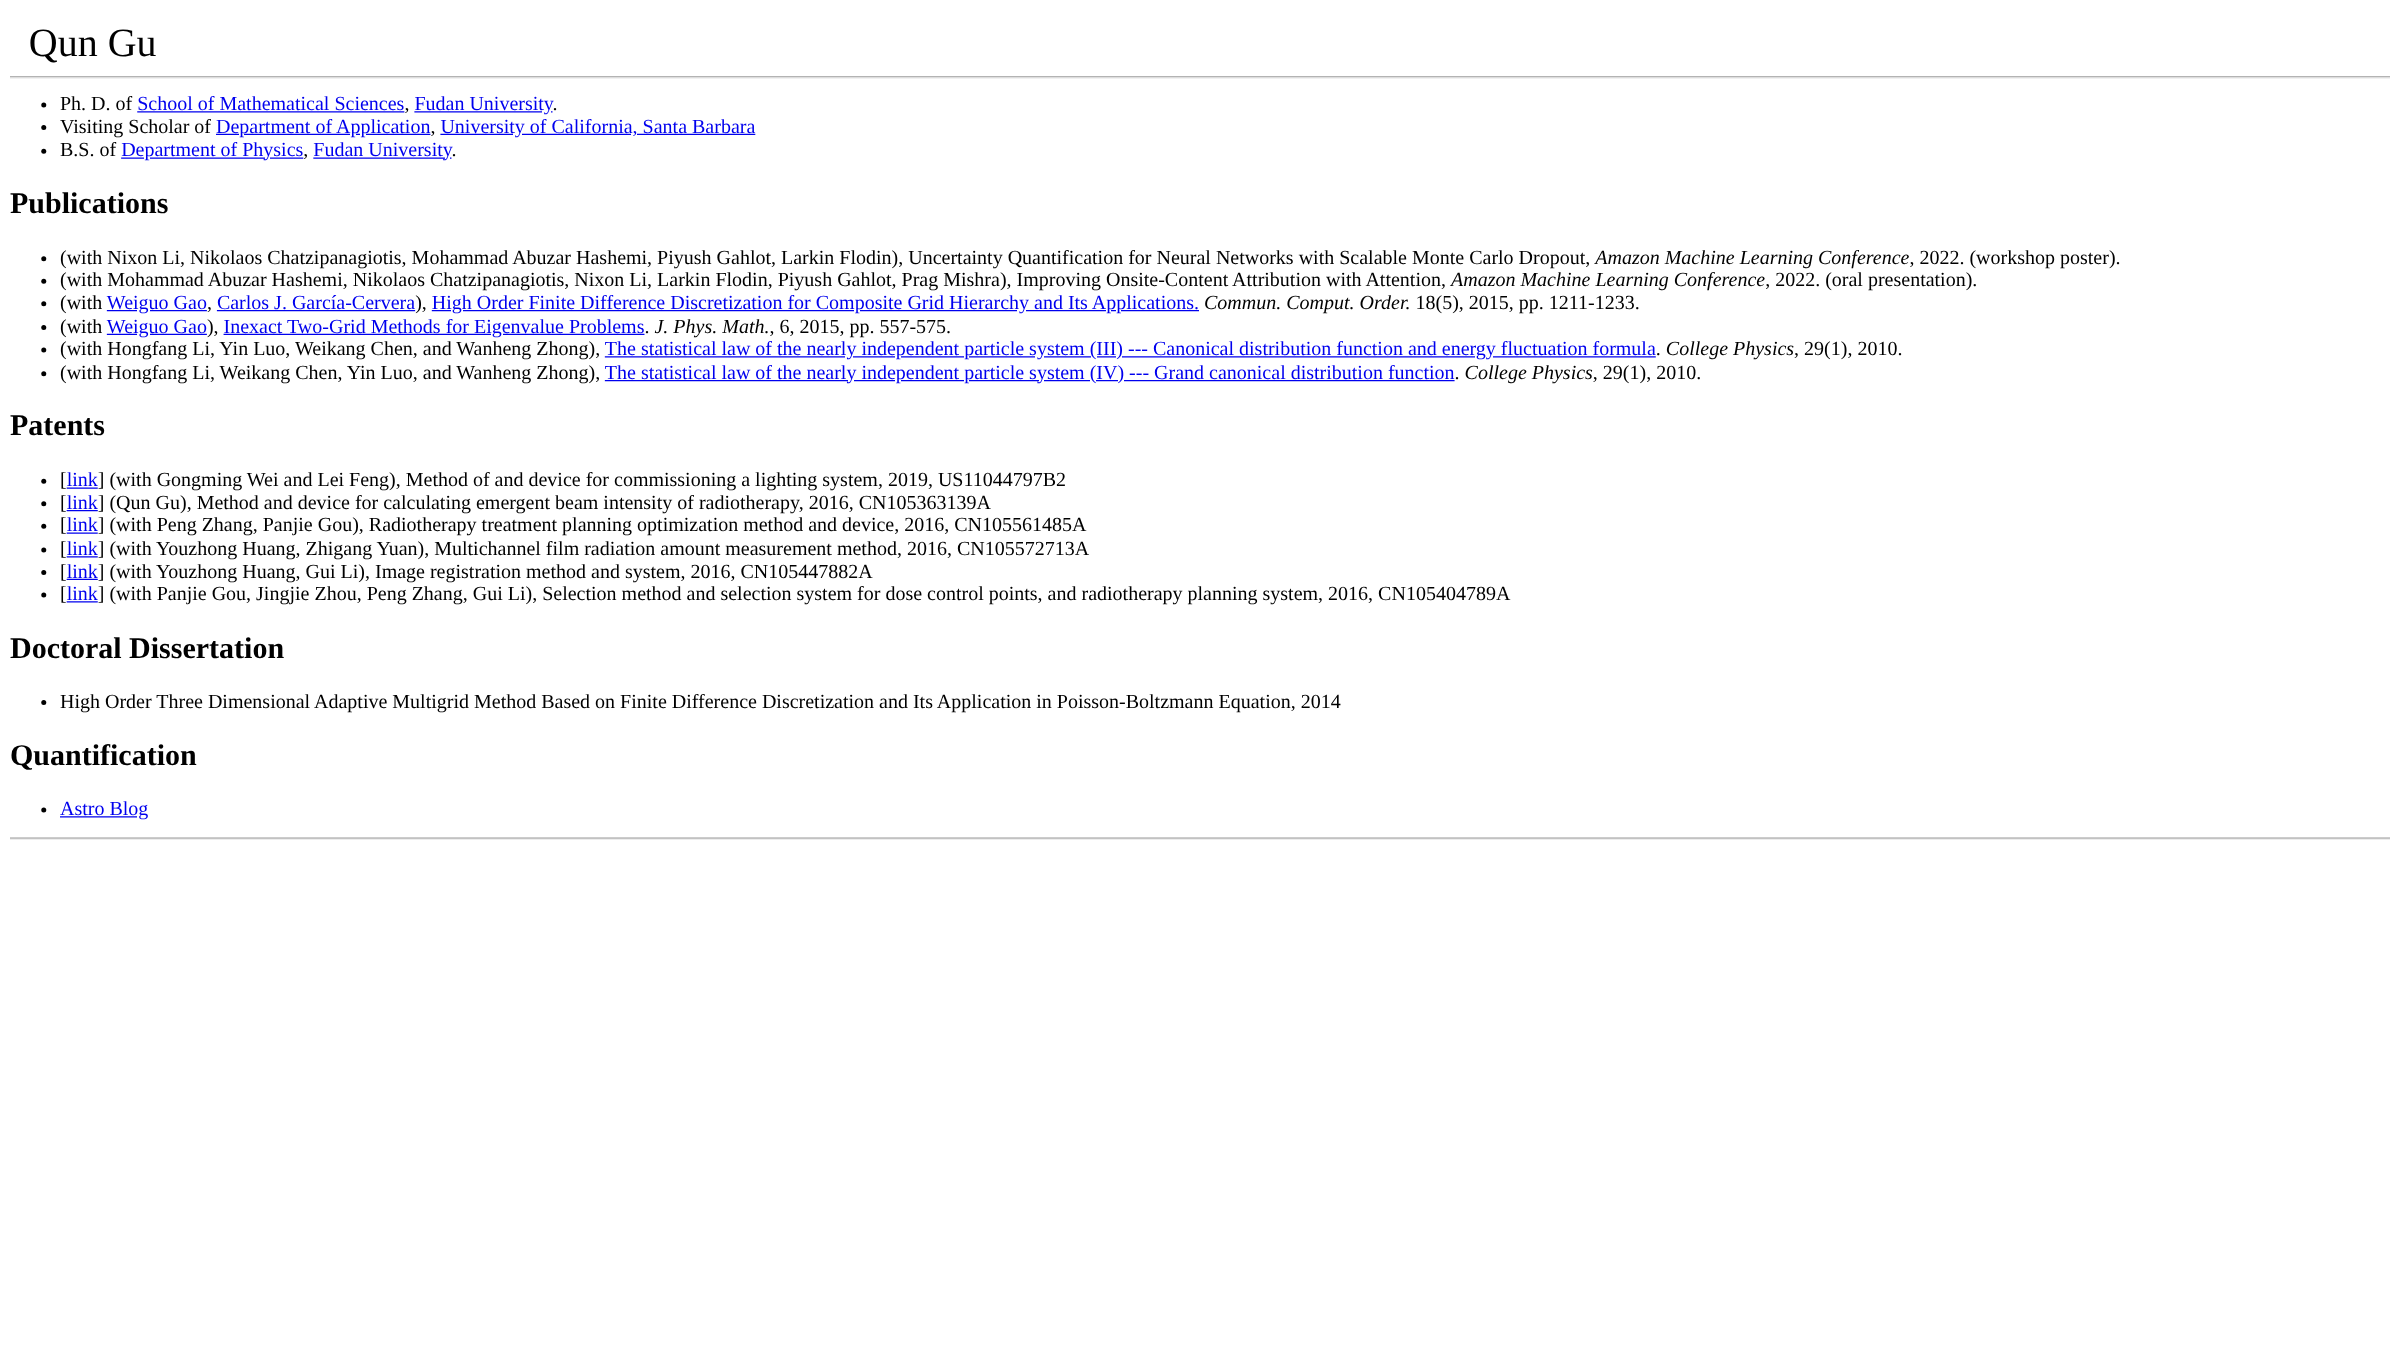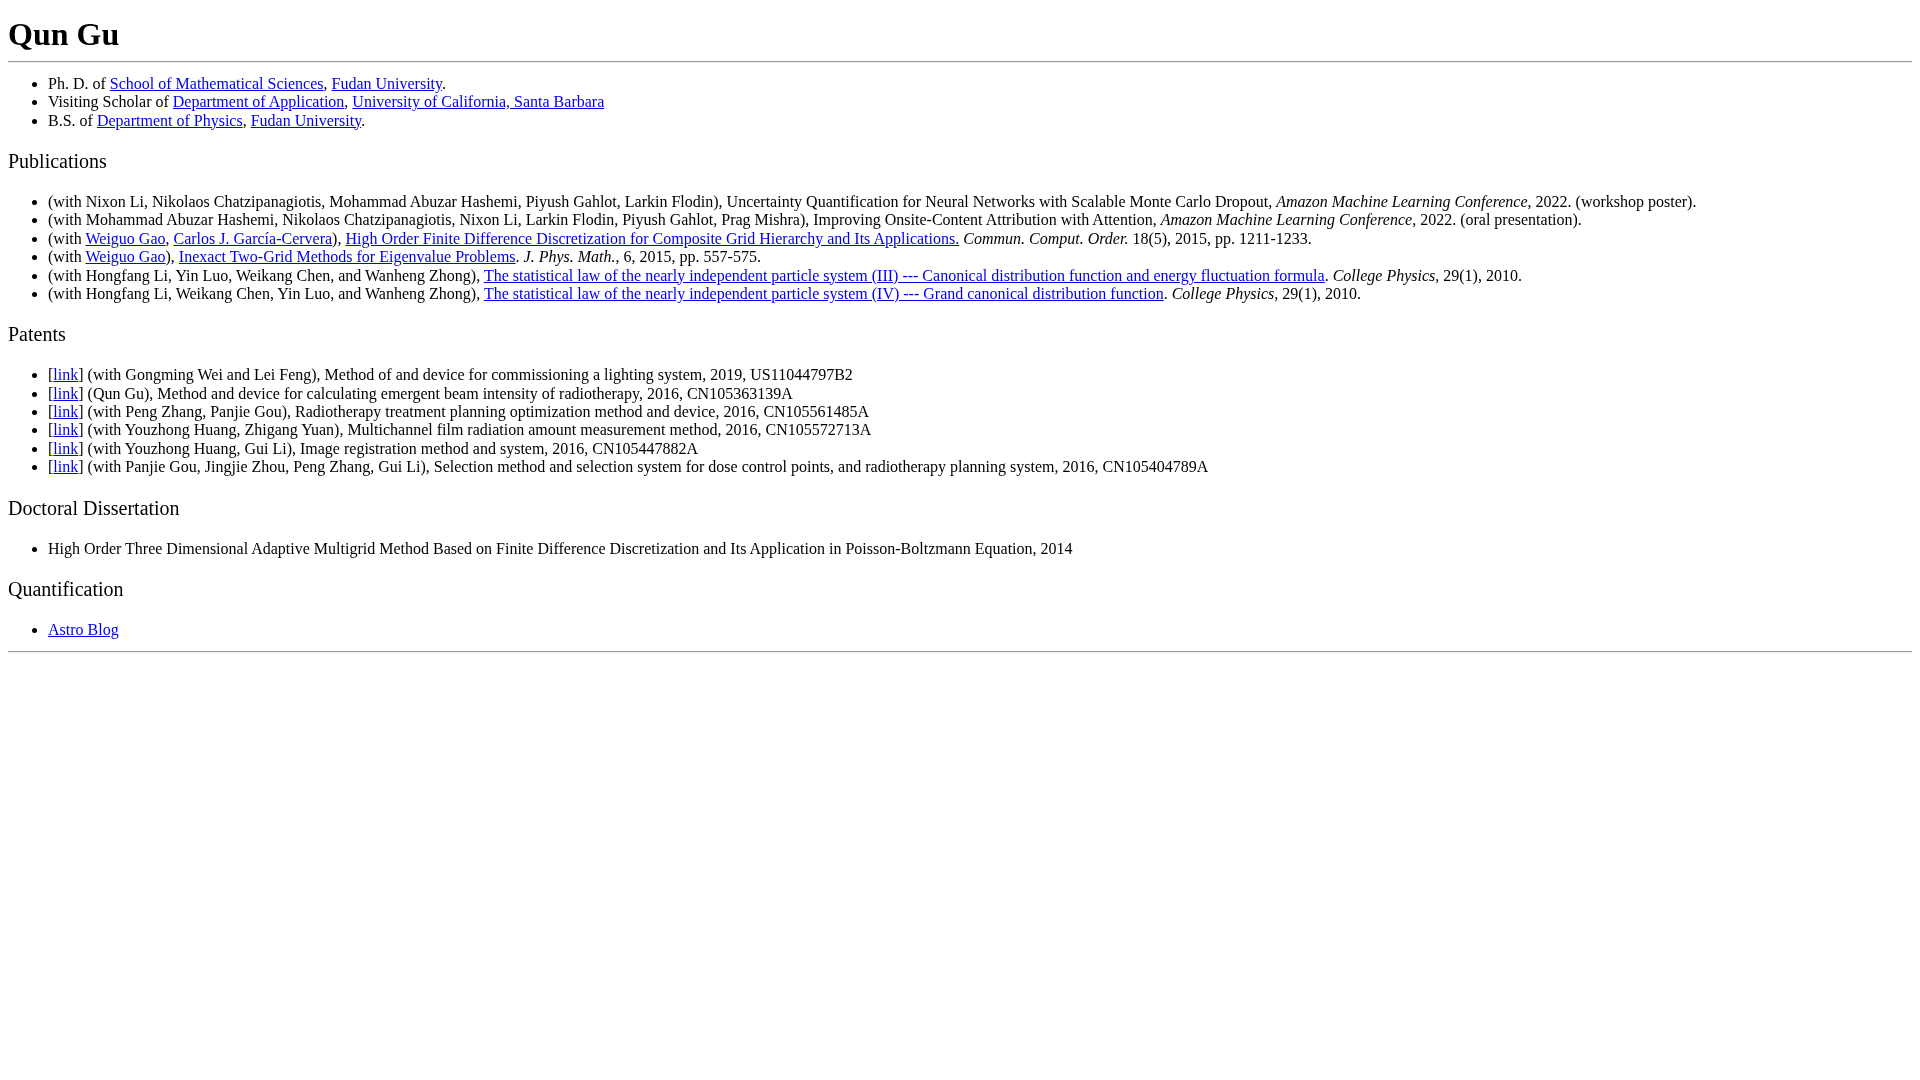--- a/index.html
+++ b/index.html
@@ -12,27 +12,27 @@
     height: 1080px;
     box-sizing: border-box;
     padding: 8px;
     font-family: "Liberation Serif", "DejaVu Serif", serif;
     font-size: 16px;
     color: #000000;
     overflow: hidden;
   }
   h1 {
     font-size: 32px;
-    font-weight: bold;
-    margin: 8px 0;
+    font-weight: normal;
+    margin: 8px 15px;
     line-height: 1.15;
   }
   h2 {
-    font-size: 20px;
-    font-weight: normal;
+    font-size: 24px;
+    font-weight: bold;
     margin: 20px 0;
     line-height: 1.15;
   }
   hr {
     border: none;
     height: 0;
     border-top: 1px solid #9a9a9a;
     border-bottom: 1px solid #ededed;
     margin: 8px 0;
   }

